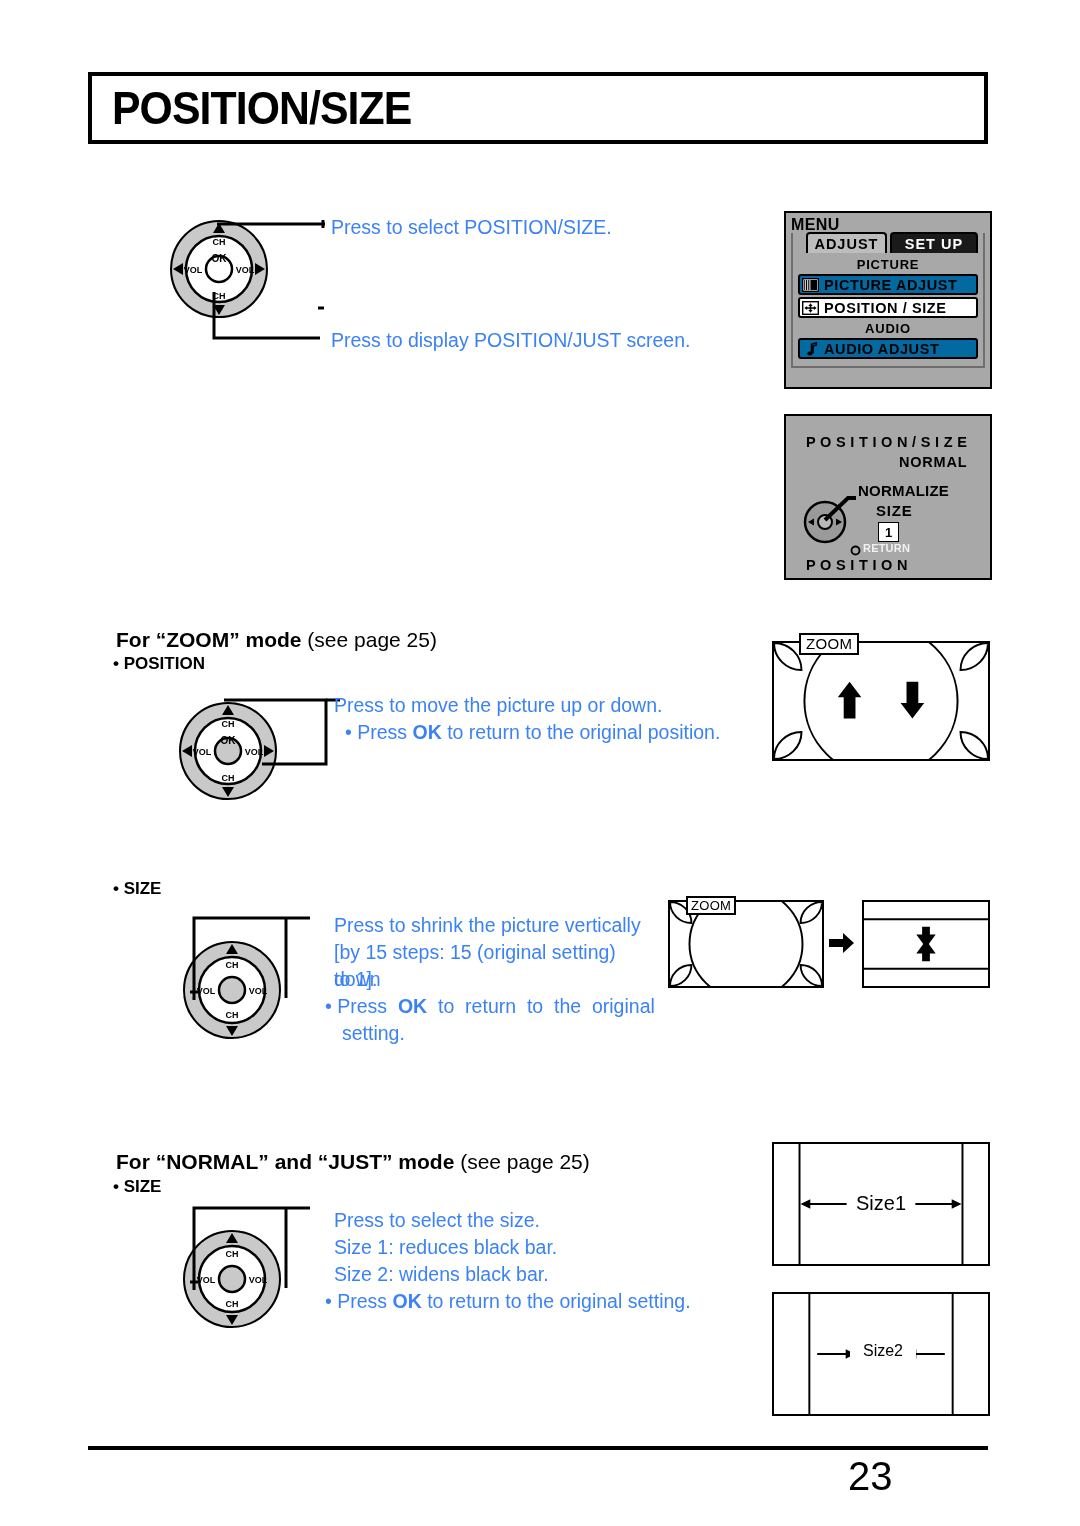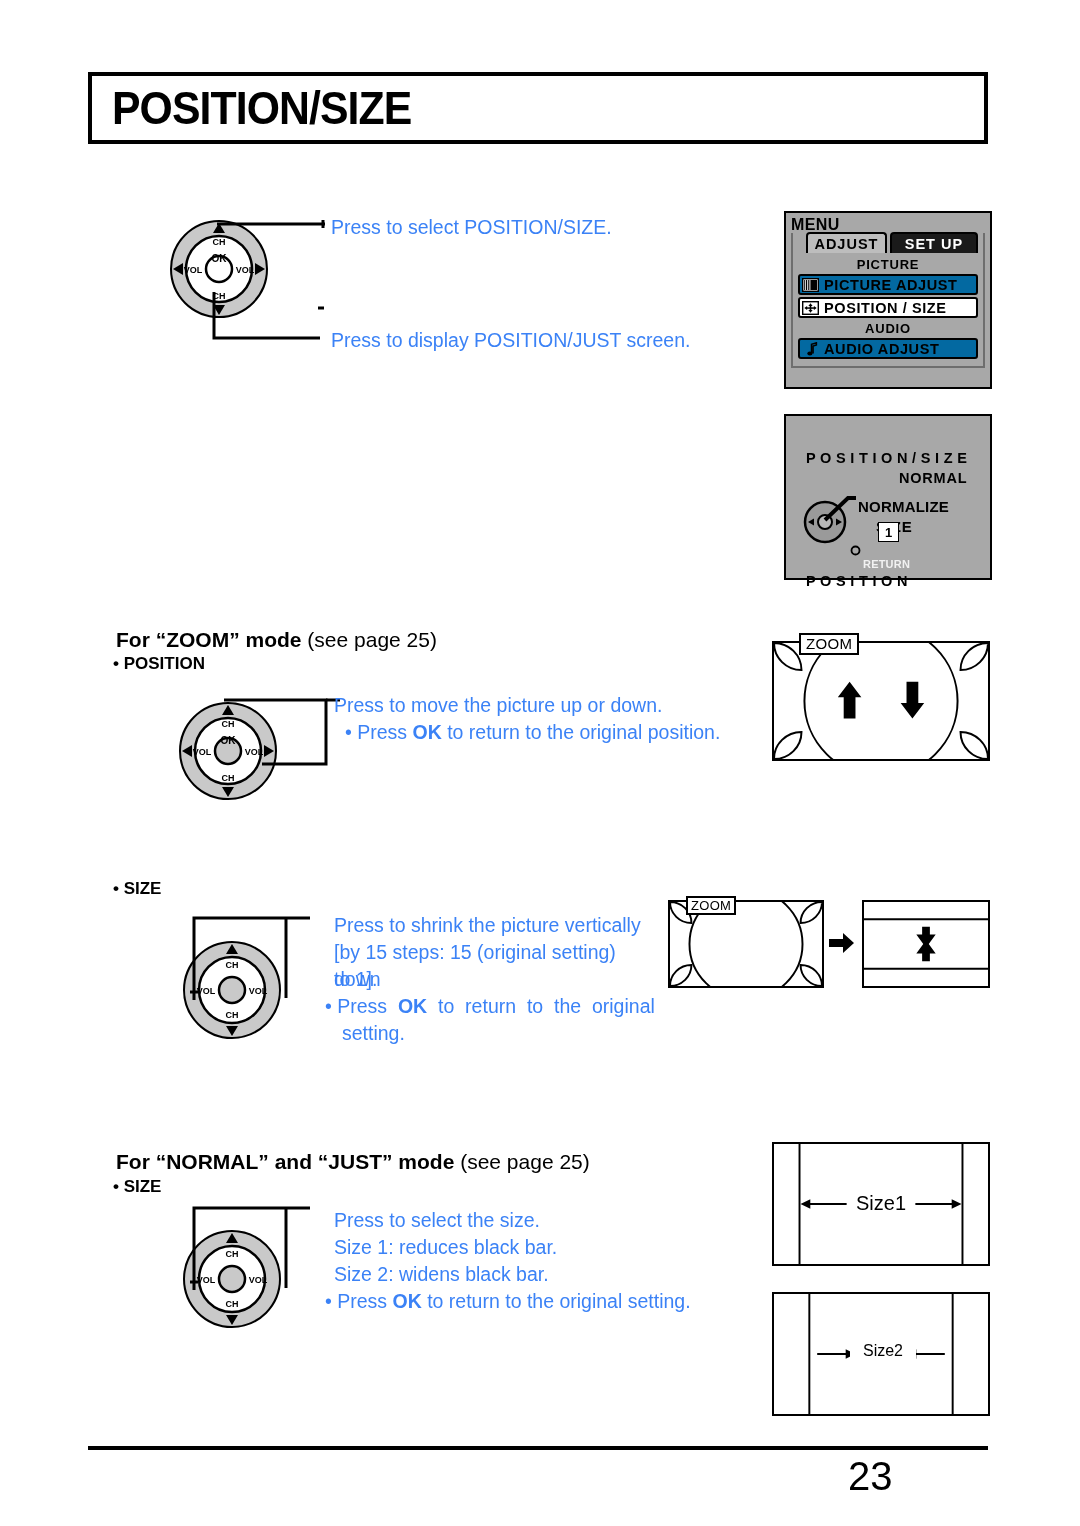--- a/index.html
+++ b/index.html
@@ -68,21 +68,21 @@
     width:17px;height:15px;margin-right:5px;flex:0 0 auto;
     display:flex;align-items:center;justify-content:center;
   }
   .mi-icon svg{display:block;}
 
   
   #possize-panel{
     left:784px;top:414px;width:208px;height:166px;
     background:#a8a8a8;border:2px solid #000;box-sizing:border-box;
   }
-  .osd-t{position:absolute;font-weight:bold;color:#000;margin-top:16px;}
+  .osd-t{position:absolute;font-weight:bold;color:#000;}
 
   
   .tv{border:2px solid #000;background:#fff;box-sizing:border-box;position:absolute;}
   .tv svg{display:block;width:100%;height:100%;}
   .zoom-tag{
     position:absolute;border:2px solid #000;background:#fff;
     font-size:15px;font-weight:normal;letter-spacing:.3px;
     padding:0 5px;line-height:18px;box-sizing:border-box;z-index:3;
   }
 

